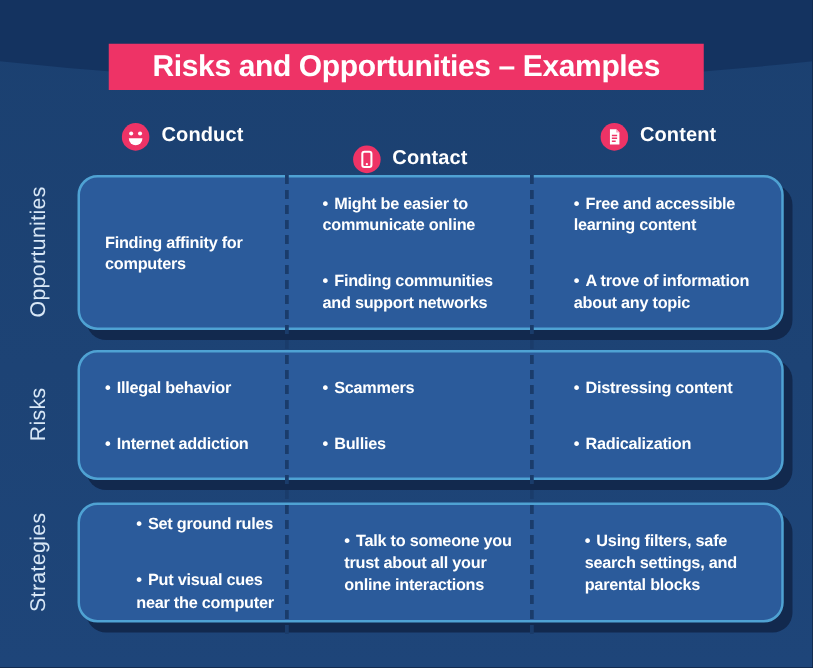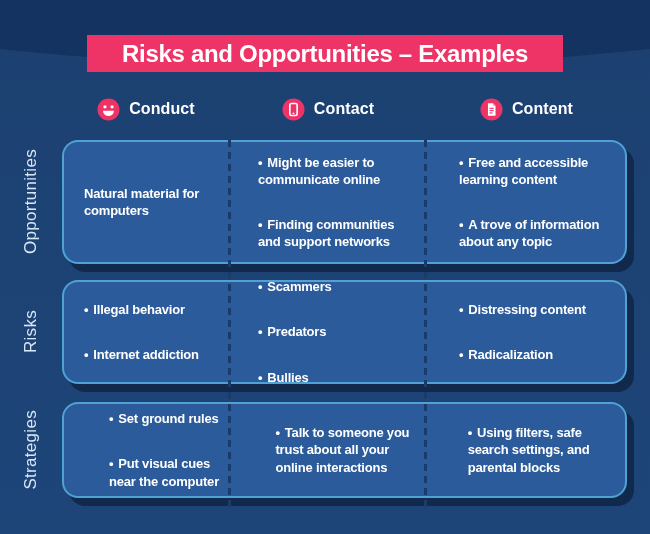--- a/index.html
+++ b/index.html
@@ -14,21 +14,21 @@
     position:absolute;left:87px;top:35px;width:476px;height:37px;
     background:#EE3366;display:flex;align-items:center;justify-content:center;
     z-index:5;
   }
   .banner .title{
     color:#FFFFFF;font-size:24px;font-weight:bold;letter-spacing:-0.3px;white-space:nowrap;
   }
   .headers{position:absolute;top:94px;left:0;width:517px;height:30px;z-index:5;}
   .hgroup{position:absolute;top:0;height:30px;display:flex;align-items:center;justify-content:center;gap:9px;}
   .hg0{left:62px;width:168px;}
-  .hg1{left:230px;width:196px;}
+  .hg1{left:230px;width:196px;margin-top:18px;}
   .hg2{left:426px;width:201px;}
   .hgroup .hicon{display:flex;align-items:center;}
   .hgroup .hlabel{color:#FFFFFF;font-size:16px;font-weight:600;letter-spacing:0.1px;}
 
   .panel{
     position:absolute;left:62px;width:565px;box-sizing:border-box;
     background:#2B5B9B;border:2px solid #4FA2D3;border-radius:16px;
     box-shadow:7px 8px 0 0 #12294E;
     display:flex;z-index:1;
   }
@@ -122,21 +122,21 @@
   <div class="row-label rl1">
     <span class="rlt">Risks</span>
   </div>
   <div class="row-label rl2">
     <span class="rlt">Strategies</span>
   </div>
 
   <div class="panel p0">
     <div class="cell c0">
       <div class="item">
-        <span class="it">Natural material for computers</span>
+        <span class="it">Finding affinity for computers</span>
       </div>
     </div>
     <div class="cell c1">
       <div class="item">
         <span class="bu">•</span><span class="it">Might be easier to communicate online</span>
       </div>
       <div class="item">
         <span class="bu">•</span><span class="it">Finding communities and support networks</span>
       </div>
     </div>
@@ -157,23 +157,20 @@
       </div>
       <div class="item">
         <span class="bu">•</span><span class="it">Internet addiction</span>
       </div>
     </div>
     <div class="cell c1">
       <div class="item">
         <span class="bu">•</span><span class="it">Scammers</span>
       </div>
       <div class="item">
-        <span class="bu">•</span><span class="it">Predators</span>
-      </div>
-      <div class="item">
         <span class="bu">•</span><span class="it">Bullies</span>
       </div>
     </div>
     <div class="cell c2">
       <div class="item">
         <span class="bu">•</span><span class="it">Distressing content</span>
       </div>
       <div class="item">
         <span class="bu">•</span><span class="it">Radicalization</span>
       </div>

